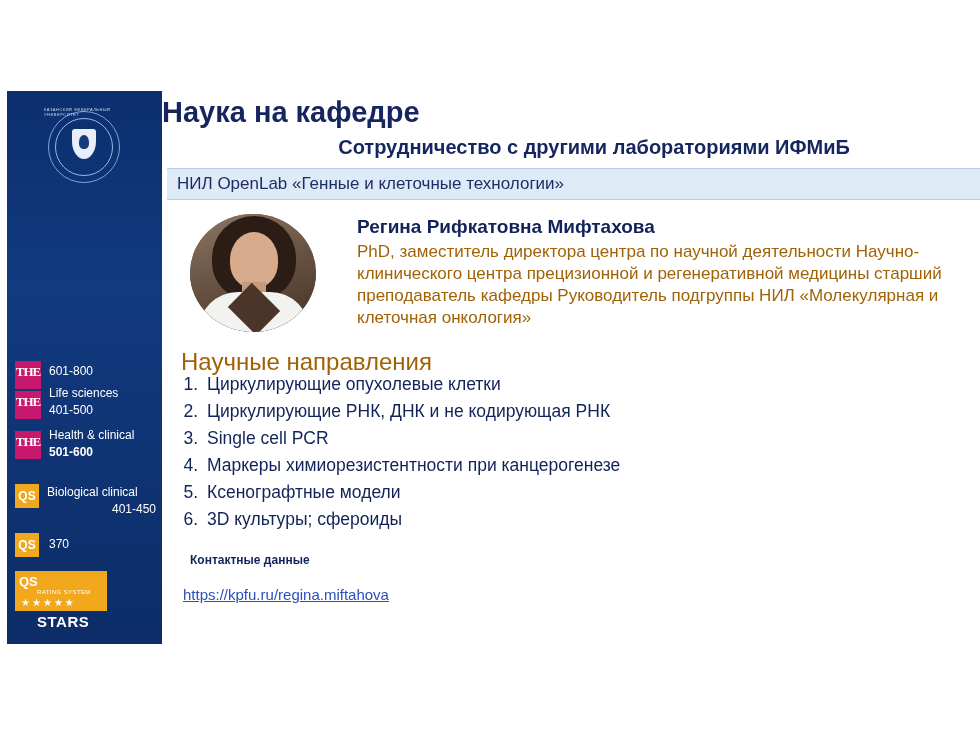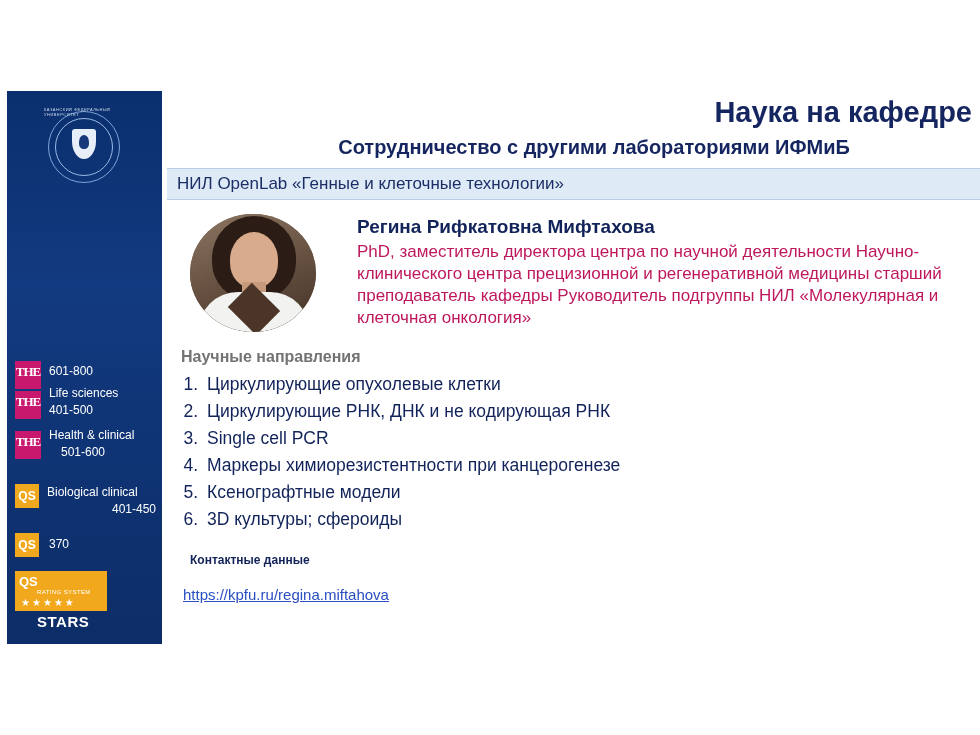--- a/index.html
+++ b/index.html
@@ -146,21 +146,21 @@
     letter-spacing: 2px;
     color: #ffffff;
   }
 
   
   .title-main {
     position: absolute;
     left: 162px;
     top: 96px;
     width: 810px;
-    text-align: right;
+    text-align: left;
     font-size: 29px;
     font-weight: bold;
     color: #15255f;
   }
   .title-sub {
     position: absolute;
     left: 162px;
     top: 136px;
     width: 810px;
     text-align: center;
@@ -249,31 +249,31 @@
     font-weight: bold;
     color: #12235a;
   }
   .person-desc {
     position: absolute;
     left: 357px;
     top: 241px;
     width: 600px;
     font-size: 17px;
     line-height: 22px;
-    color: #be185d;
+    color: #a16207;
   }
 
   
   .dir-title {
     position: absolute;
     left: 181px;
     top: 348px;
-    font-size: 16px;
-    font-weight: bold;
-    color: #737373;
+    font-size: 24px;
+    font-weight: normal;
+    color: #a16207;
   }
   .dir-list {
     position: absolute;
     left: 181px;
     top: 371px;
     width: 760px;
     margin: 0;
     padding: 0 0 0 22px;
     list-style: decimal;
     font-size: 17.5px;
@@ -316,21 +316,21 @@
 
     <div class="the-logo" style="left:8px; top:270px;">THE</div>
     <div class="rank-block" style="left:42px; top:273px;">601-800</div>
 
     <div class="the-logo" style="left:8px; top:300px;">THE</div>
     <div class="rank-block" style="left:42px; top:295px;">Life  sciences</div>
     <div class="rank-block" style="left:42px; top:312px;">401-500</div>
 
     <div class="the-logo" style="left:8px; top:340px;">THE</div>
     <div class="rank-block" style="left:42px; top:337px;">Health  &amp;  clinical</div>
-    <div class="rank-block" style="left:54px; top:354px;">501-600</div>
+    <div class="rank-block" style="left:42px; top:354px;font-weight:bold;">501-600</div>
 
     <div class="qs-logo" style="left:8px; top:393px;">QS</div>
     <div class="rank-block" style="left:40px; top:394px;">Biological clinical</div>
     <div class="rank-block" style="left:105px; top:411px;">401-450</div>
 
     <div class="qs-logo" style="left:8px; top:442px;">QS</div>
     <div class="rank-block" style="left:42px; top:446px;">370</div>
 
     <div class="qs-stars">
       <div class="qs-s-top">QS</div>

